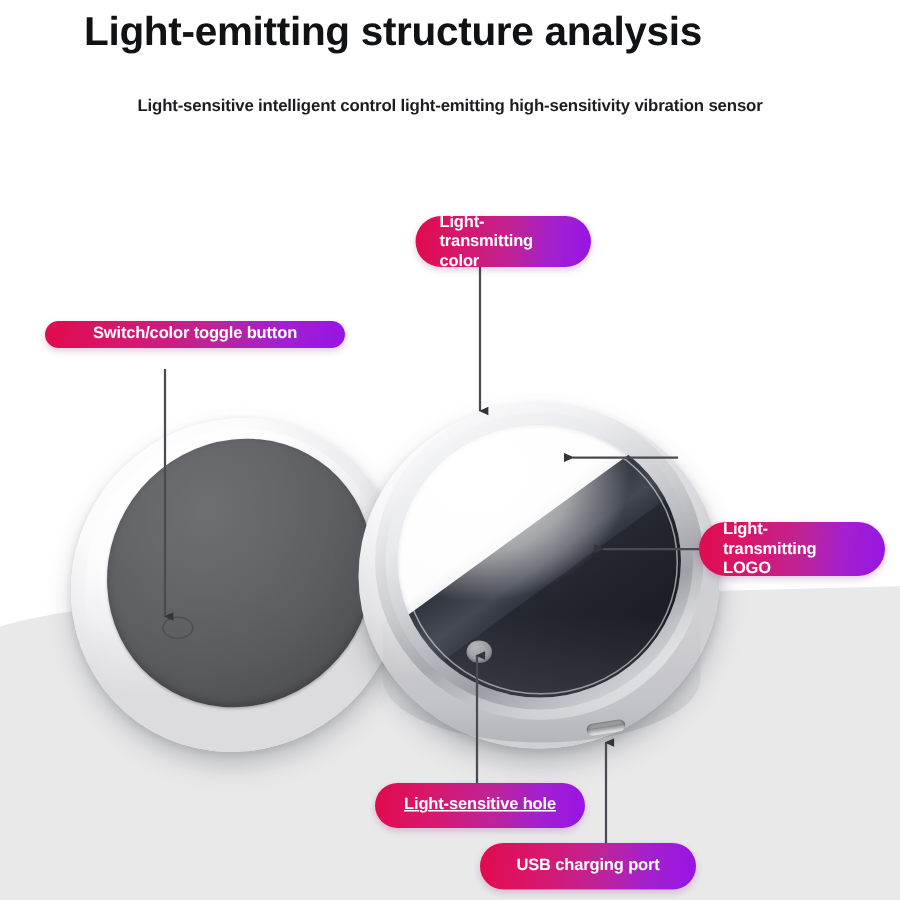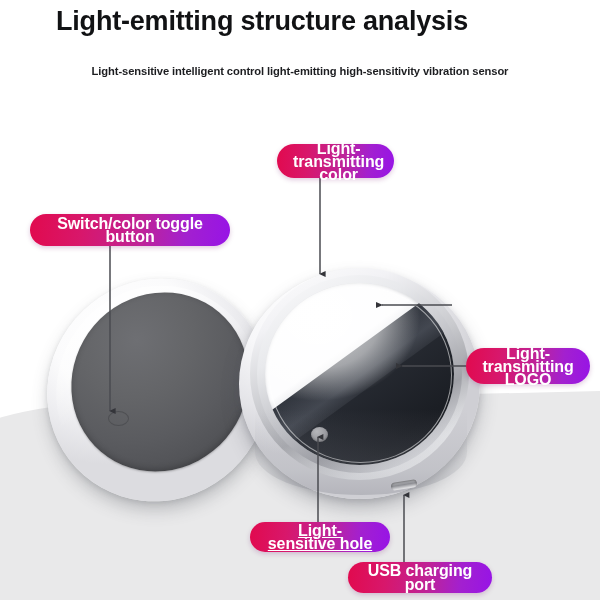--- a/index.html
+++ b/index.html
@@ -258,37 +258,36 @@
 
   
   .pill {
     position: absolute;
     display: flex;
     align-items: center;
     box-sizing: border-box;
     border-radius: 999px;
     background: linear-gradient(95deg, #e10a4e 0%, #d8176b 26%, #be2398 56%, #a320cf 78%, #9714e6 100%);
     color: #ffffff;
-    font-size: 16px;
+    font-size: 11px;
     font-weight: bold;
     line-height: 13.5px;
     letter-spacing: -0.1px;
     padding: 0 16px;
     box-shadow: 0 2px 5px rgba(120,20,110,0.22);
     z-index: 10;
-    text-align: center;
   }
   .pill.two-line { line-height: 13px; }
 
-  #pill-toggle   { left: 30px;  top: 214px; width: 200px; height: 32px; justify-content: center; }
+  #pill-toggle   { left: 30px;  top: 214px; width: 200px; height: 18px; justify-content: center; }
   #pill-area     { left: 277px; top: 144px; width: 117px; height: 34px; }
   #pill-mirror   { left: 452px; top: 290px; width: 123px; height: 31px; justify-content: center; }
   #pill-logo     { left: 466px; top: 348px; width: 124px; height: 36px; }
   #pill-hole     { left: 250px; top: 522px; width: 140px; height: 30px; justify-content: center; text-decoration: underline; }
-  #pill-usb      { left: 348px; top: 562px; width: 144px; height: 31px; justify-content: center; }
+  #pill-usb      { left: 320px; top: 562px; width: 144px; height: 31px; justify-content: center; }
 </style>
 </head>
 <body>
 
 <div id="page">
 
   <div class="bg-panel"></div>
   <div class="bg-panel-2"></div>
 
   <div class="title">Light-emitting structure analysis</div>

